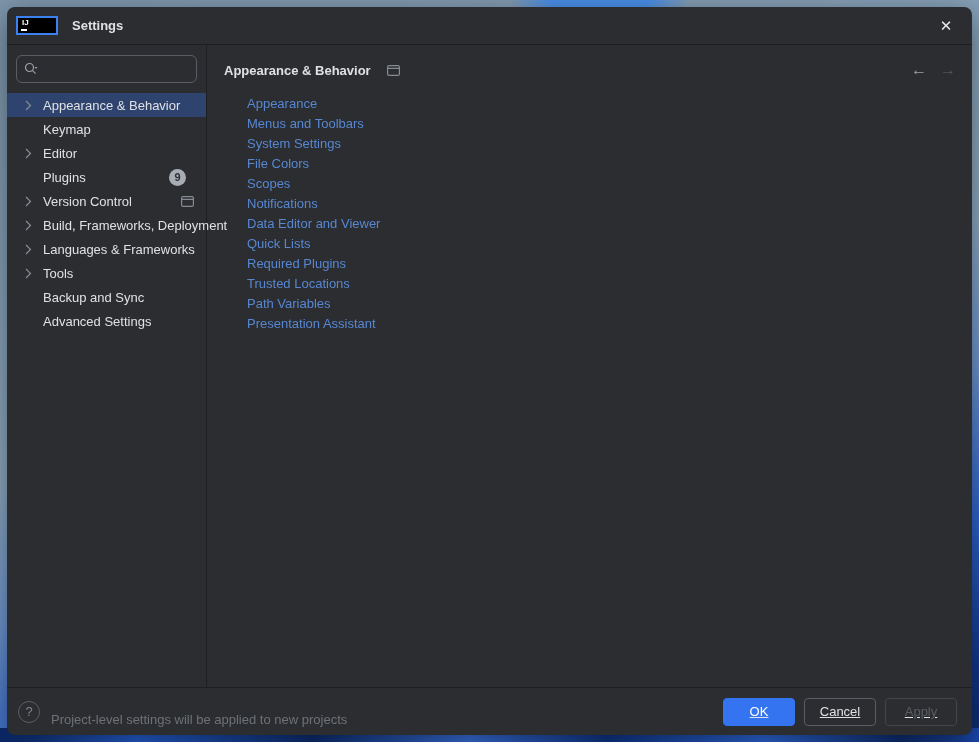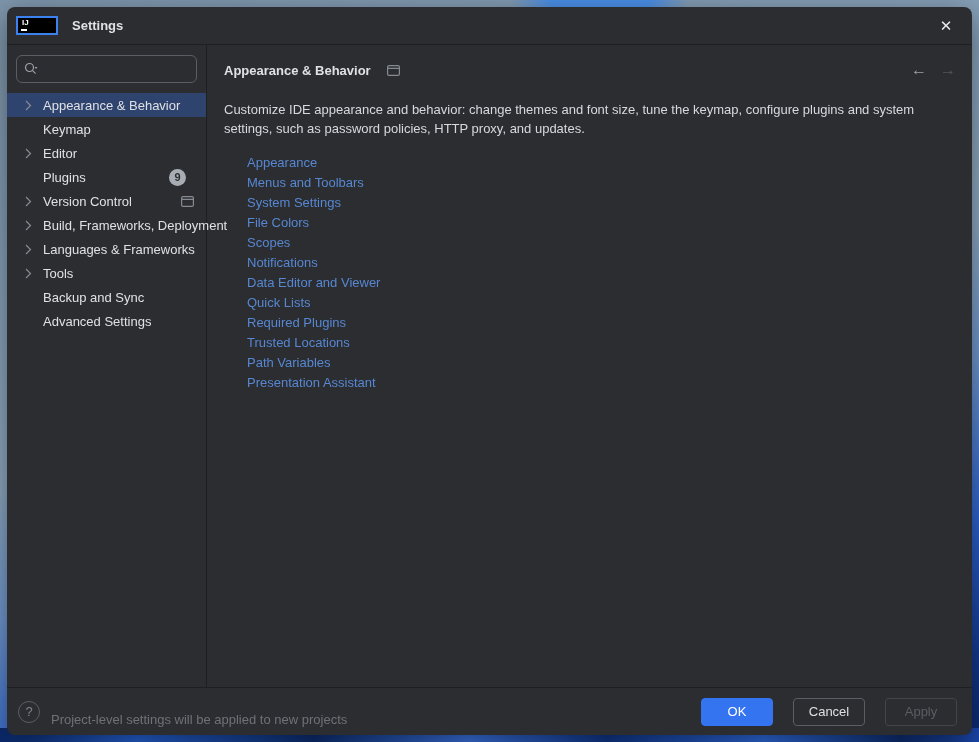--- a/index.html
+++ b/index.html
@@ -48,21 +48,21 @@
   .nav-arrows { margin-left:auto; display:flex; gap:13px; font-size:16px; padding-right:2px; }
   .arrow-back { color:#9da1a8; }
   .arrow-fwd { color:#53565c; }
   .description { margin-top:21px; max-width:718px; line-height:19px; color:#d6d9de; }
   .links { margin-top:15px; margin-left:23px; display:flex; flex-direction:column; }
   .links a { color:#5787d2; text-decoration:none; line-height:20px; width:max-content; cursor:pointer; }
   
   .footer { height:48px; flex:0 0 48px; border-top:1px solid #1e1f22; display:flex; align-items:center; padding:0 15px 0 11px; }
   .help-circle { width:22px; height:22px; border-radius:50%; border:1px solid #5a5d63; color:#80848b; display:flex; align-items:center; justify-content:center; font-size:13px; }
   .hint { margin-left:11px; color:#6e7277;margin-top:16px; }
-  .buttons { margin-left:auto; display:flex; gap:20px; }
+  .buttons { margin-left:auto; display:flex; gap:9px;text-decoration:underline; }
   .btn { min-width:72px; height:28px; border-radius:4px; font-size:13px; font-family:inherit; display:flex; align-items:center; justify-content:center; padding:0 14px; cursor:default; }
   .btn-primary { background:#3574f0; color:#ffffff; border:1px solid #3574f0; }
   .btn-secondary { background:transparent; color:#dfe1e5; border:1px solid #5a5d63; }
   .btn-disabled { background:transparent; color:#5a5d63; border:1px solid #43454a; }
   .icon-stroke { stroke:#868b93; fill:none; stroke-width:1.2; }
 </style>
 </head>
 <body>
 
 <div class="dialog">
@@ -207,21 +207,20 @@
           <svg width="13" height="11" viewBox="0 0 13 11">
               <rect x="0.6" y="0.6" width="11.8" height="9.8" rx="1.5" class="icon-stroke"></rect>
               <line x1="0.6" y1="3.4" x2="12.4" y2="3.4" class="icon-stroke"></line>
             </svg>
         </span>
         <span class="nav-arrows">
           <span class="arrow-back">←</span>
           <span class="arrow-fwd">→</span>
         </span>
       </div>
-      <div class="description">Customize IDE appearance and behavior: change themes and font size, tune the keymap, configure plugins and system settings, such as password policies, HTTP proxy, and updates.</div>
       <div class="links">
 
       <a>Appearance</a>
           <a>Menus and Toolbars</a>
           <a>System Settings</a>
           <a>File Colors</a>
           <a>Scopes</a>
           <a>Notifications</a>
           <a>Data Editor and Viewer</a>
           <a>Quick Lists</a>

